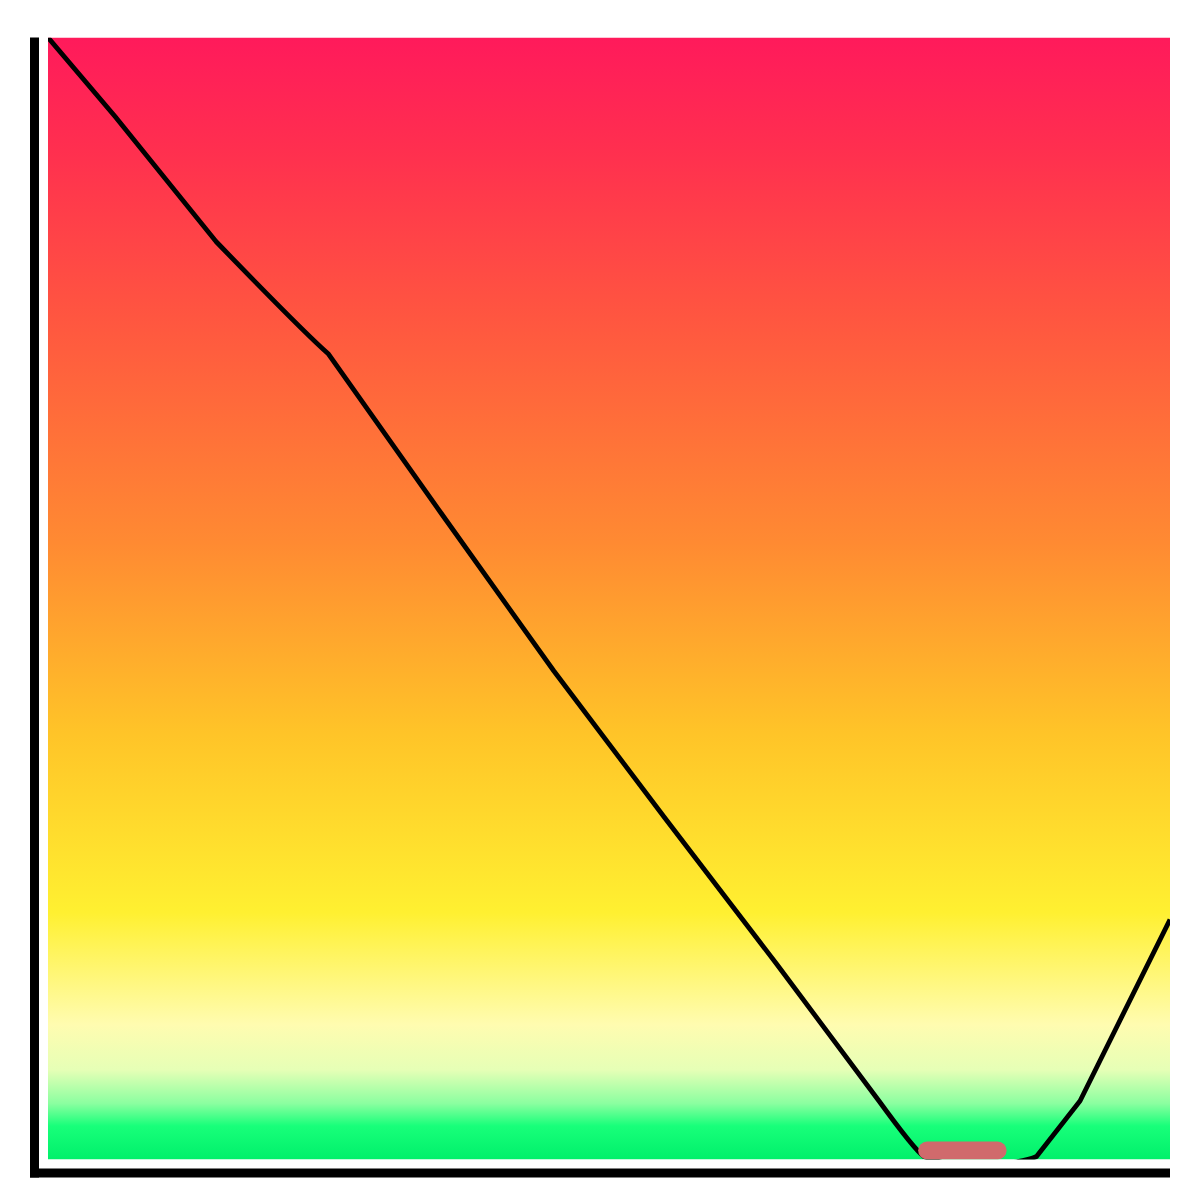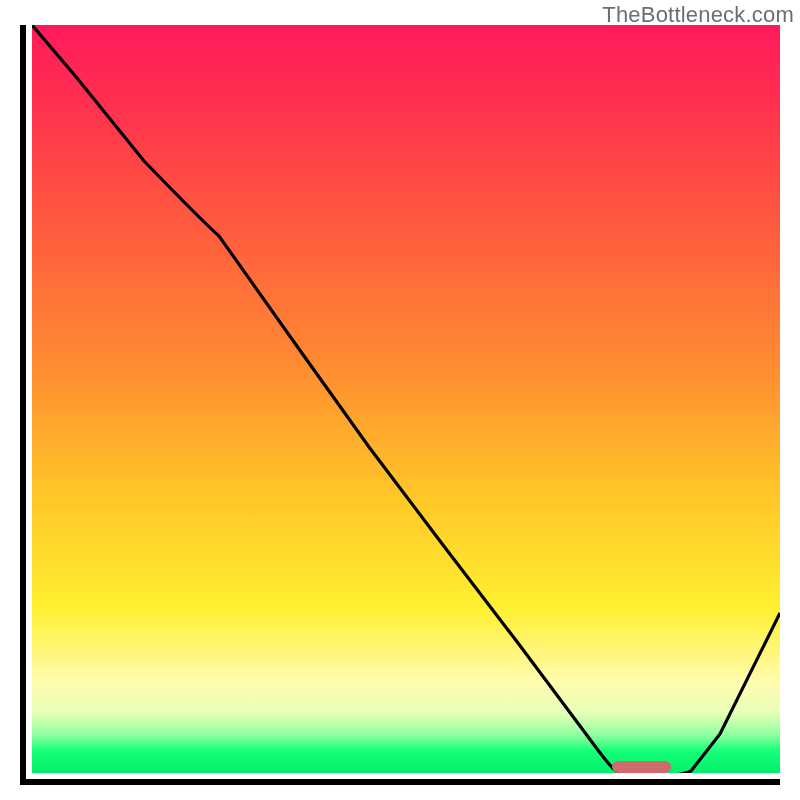--- a/index.html
+++ b/index.html
@@ -73,21 +73,20 @@
     border-radius: 9999px;
     height: 12px;
     transform: translate(-50%, -50%);
   }
 </style>
 </head>
 <body>
 
 <div class="wrap">
 
-  <div class="watermark">TheBottleneck.com</div>
 
   <div class="plot-frame">
     <div class="plot-inner">
 
       <div class="gradient"></div>
 
       <svg class="overlay" viewBox="0 0 748 754" preserveAspectRatio="none">
         <path fill="none" stroke="#000" stroke-width="3.2" d="M 0 0
                  L 45 53
                  L 112 136

